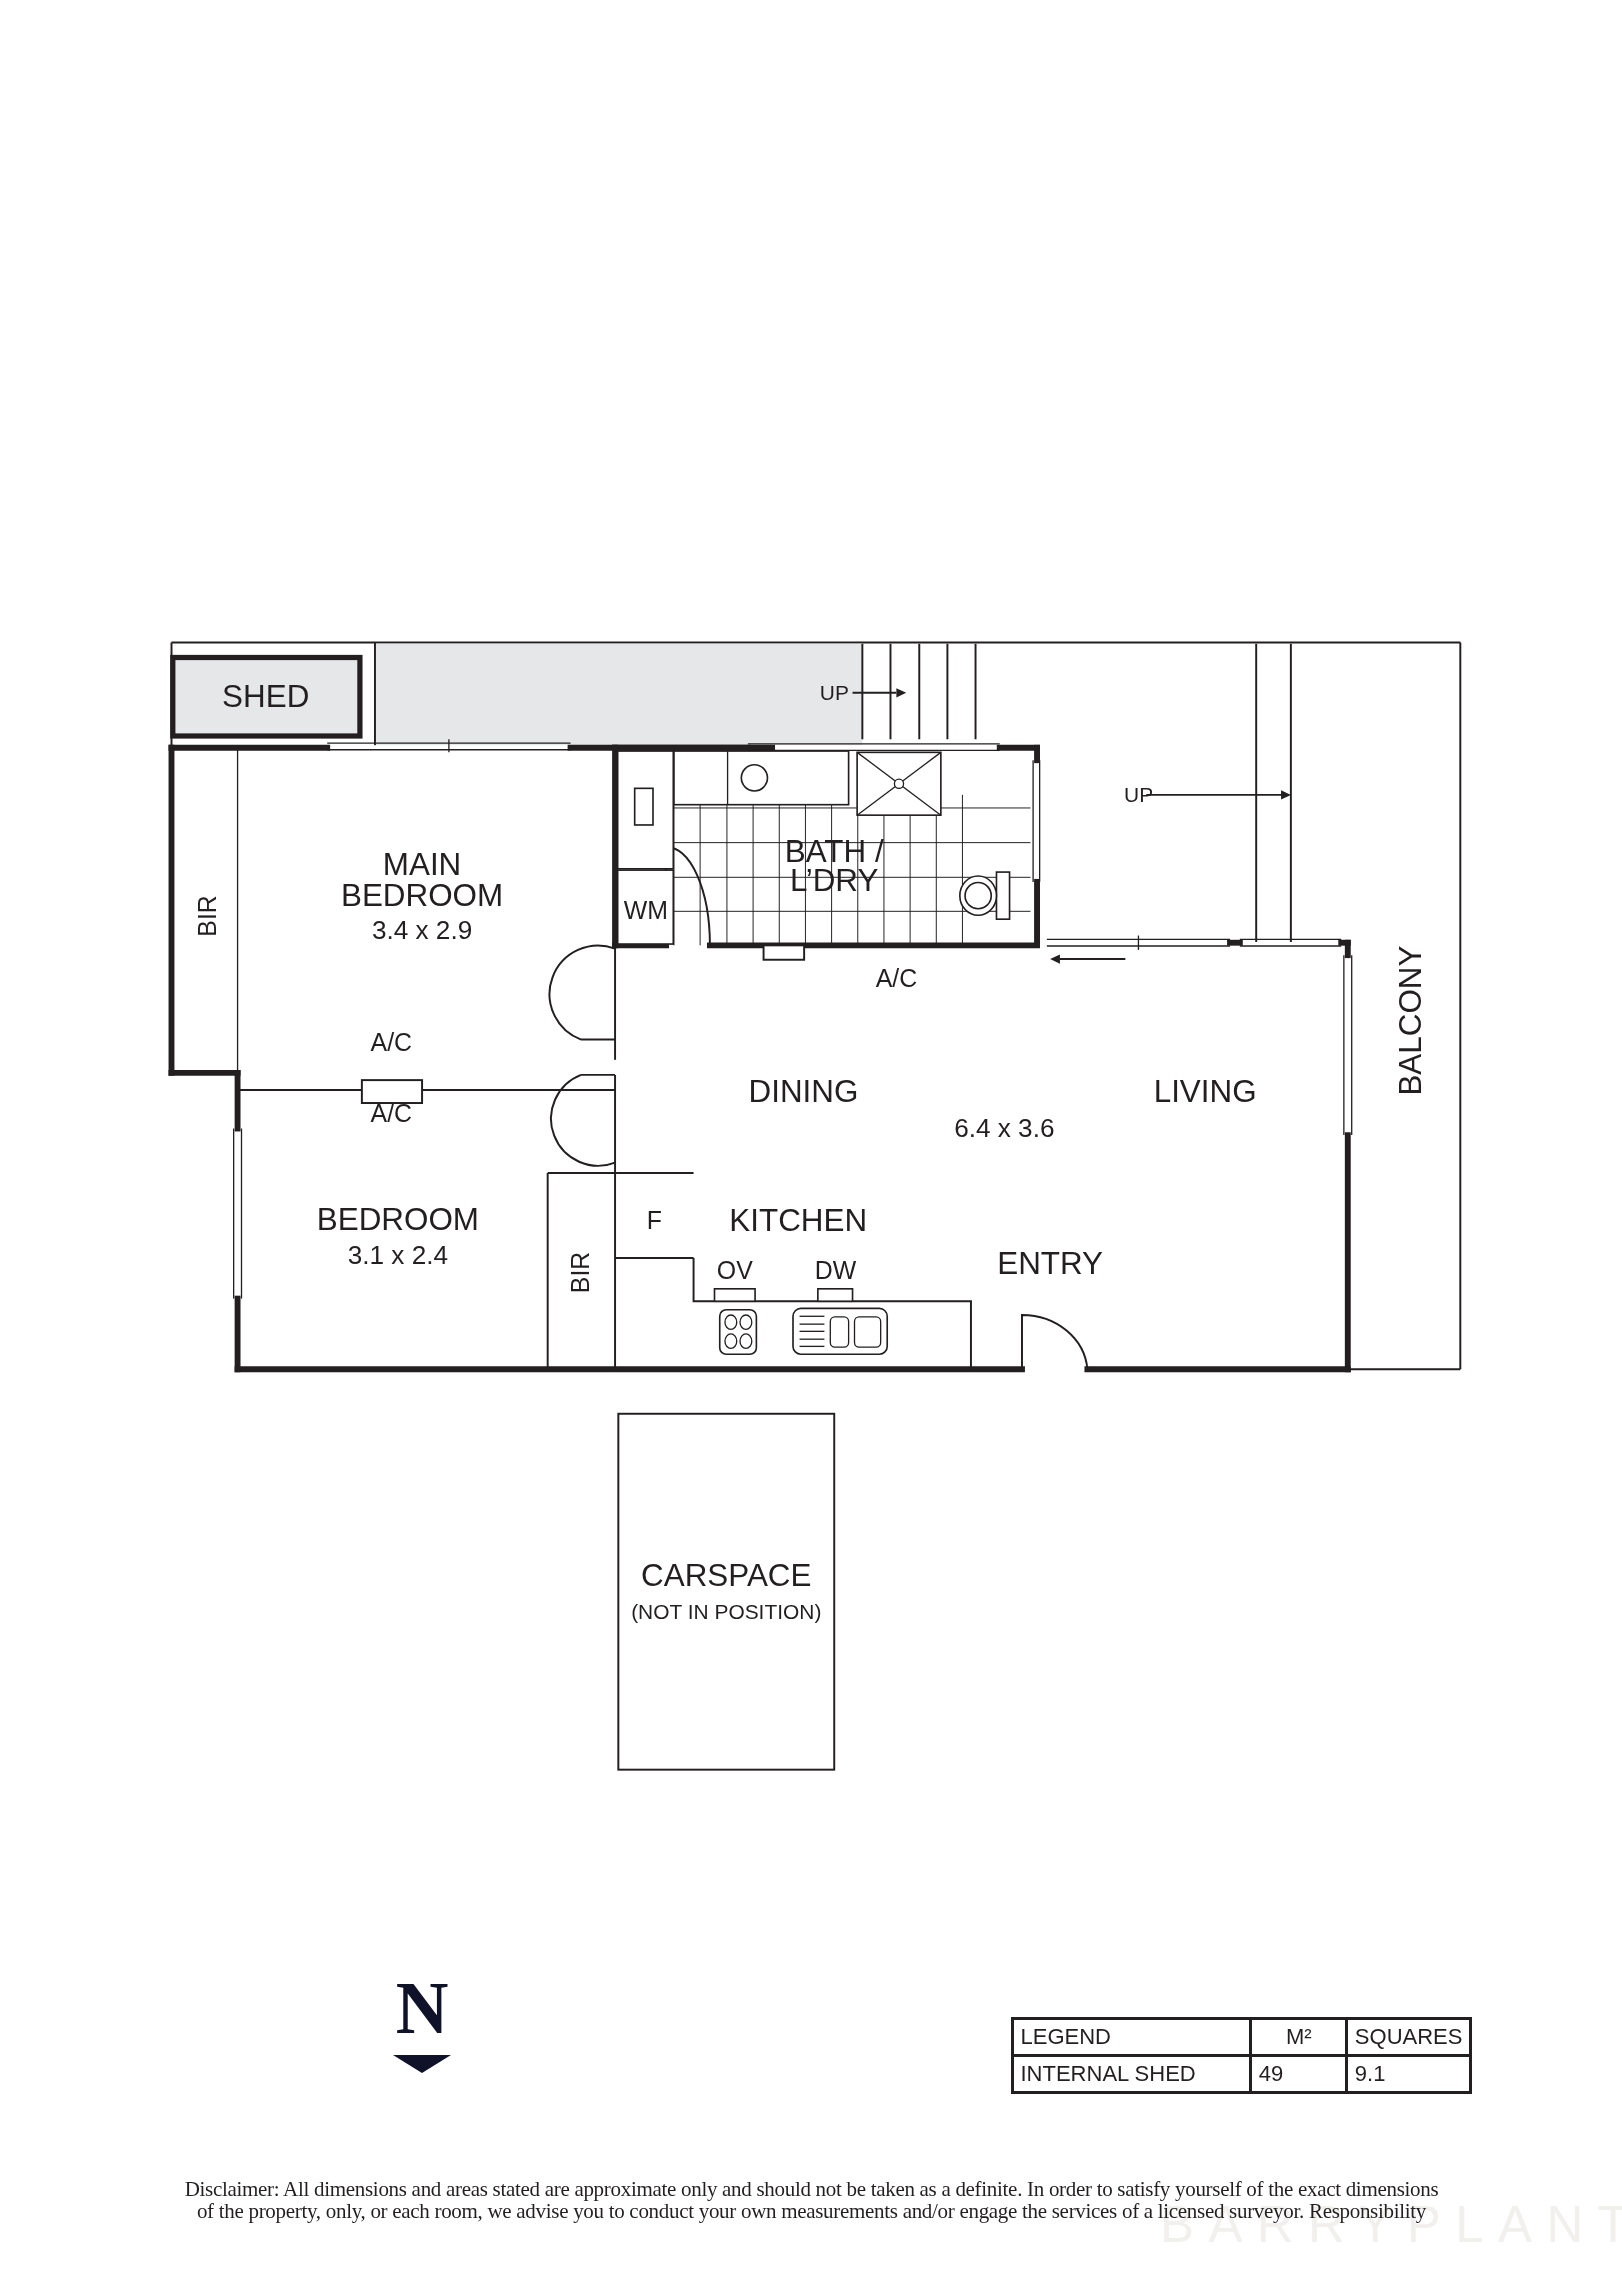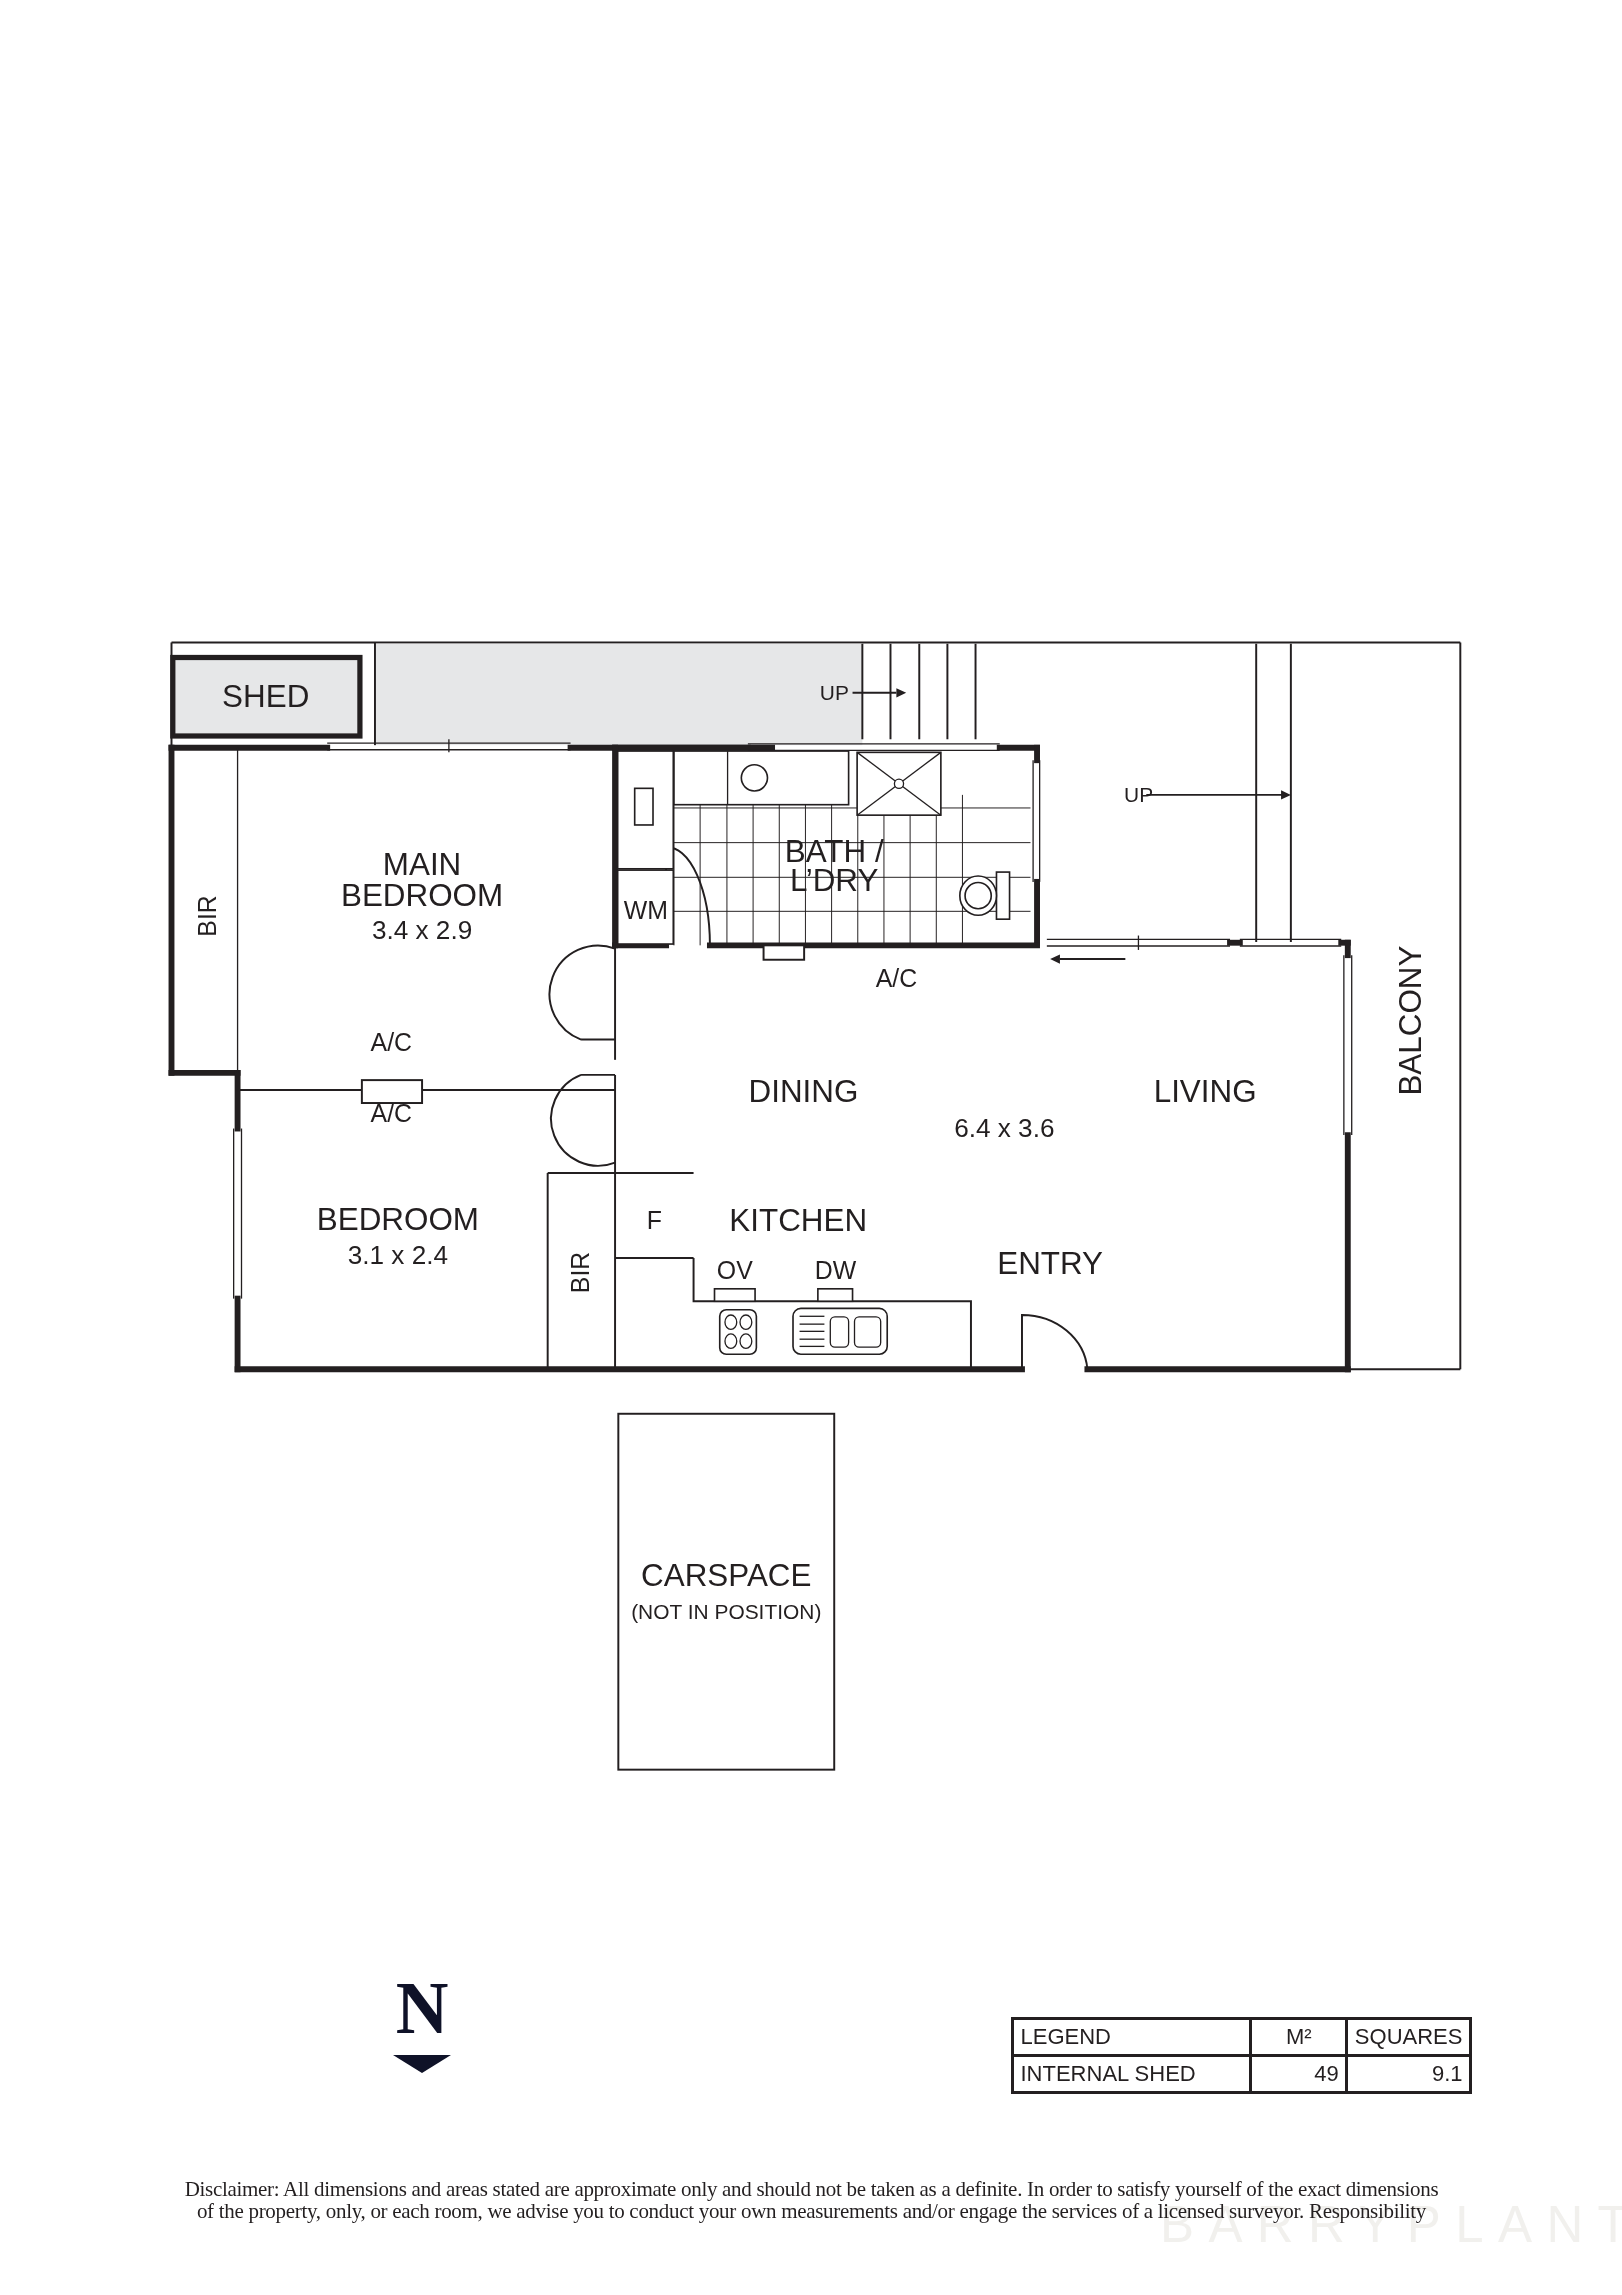--- a/index.html
+++ b/index.html
@@ -11,21 +11,21 @@
   .small { font-size: 38px; }
   .tiny { font-size: 32px; }
   .wall { stroke: #231f20; stroke-width: 9; fill: none; stroke-linecap: square; }
   .thin { stroke: #231f20; stroke-width: 3; fill: none; }
   .hair { stroke: #231f20; stroke-width: 2; fill: none; }
   .legend { position: absolute; left: 1011px; top: 2017px; width: 461px; border-collapse: collapse;
             font-family: "Liberation Sans", sans-serif; color: #231f20; }
   .legend td, .legend th { border: 3.3px solid #231f20; height: 34px; padding: 0 6.5px; font-size: 22px; }
   .legend th { font-weight: normal; text-align: center; }
   .legend th.first, .legend td.first { text-align: left; }
-  .legend td { text-align: right; }
+  .legend td { text-align: left; }
   .north { position: absolute; left: 386px; top: 1976px; width: 72px; text-align: center; }
   .north-letter { font-family: "Liberation Serif", "DejaVu Serif", serif; font-weight: bold;
                   font-size: 73px; line-height: 65px; color: #0f1228; display: block; }
   .north-arrow { width: 0; height: 0; margin: 14.4px auto 0; border-left: 29.4px solid transparent;
                  border-right: 29.4px solid transparent; border-top: 18.3px solid #0f1228; }
   .disclaimer { position: absolute; left: 72px; top: 2178px; width: 1479px; text-align: center;
                 font-family: Liberation Serif, serif; font-size: 21px; line-height: 22px;
                 color: #231f20; letter-spacing: -0.3px; }
   .watermark { position: absolute; left: 1160px; top: 2195px; font-family: "Liberation Sans", sans-serif;
                font-size: 51px; letter-spacing: 14.4px; color: rgba(200, 195, 185, 0.25); }

